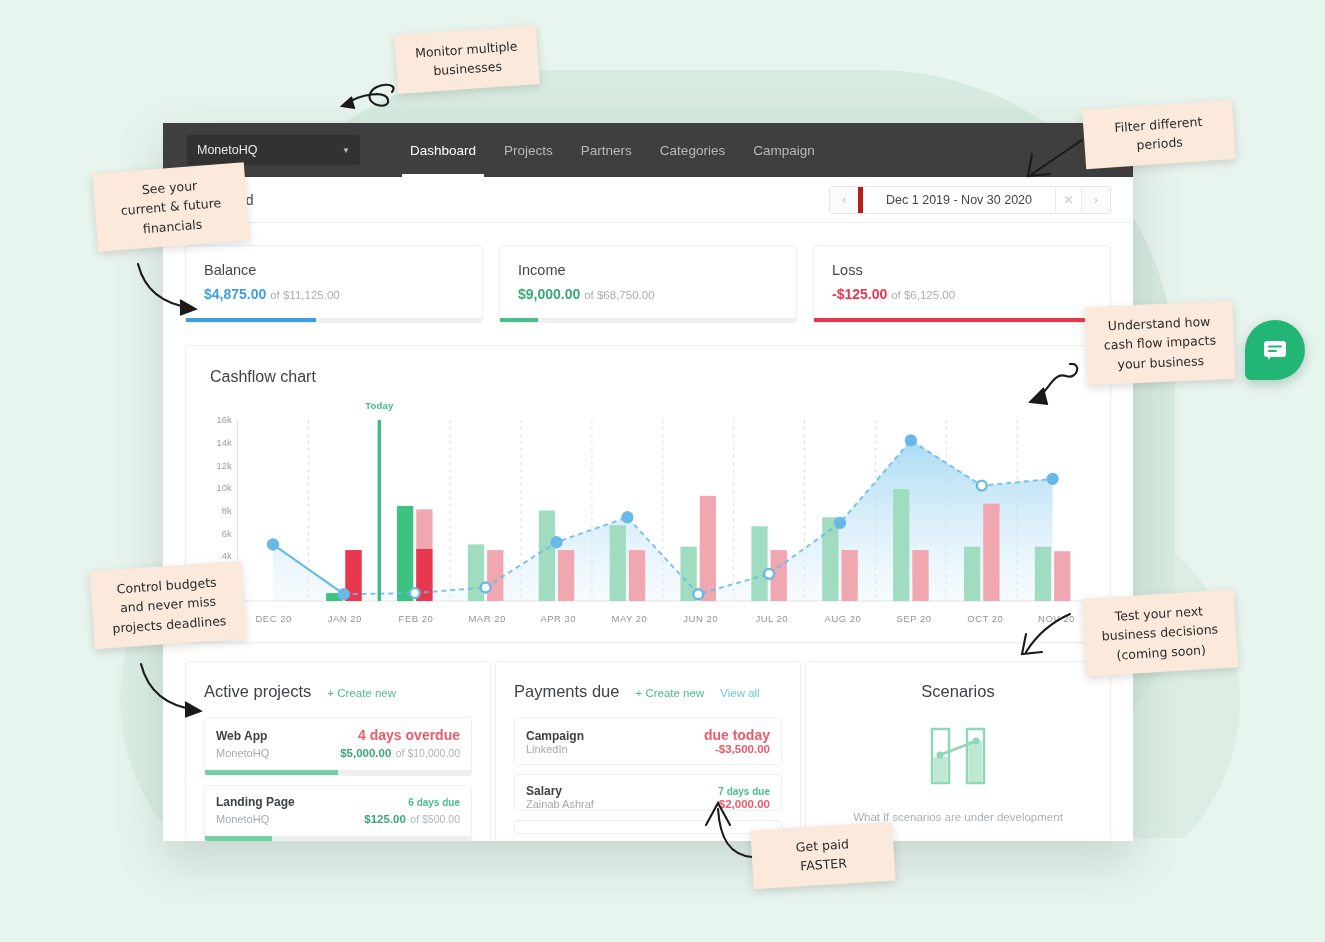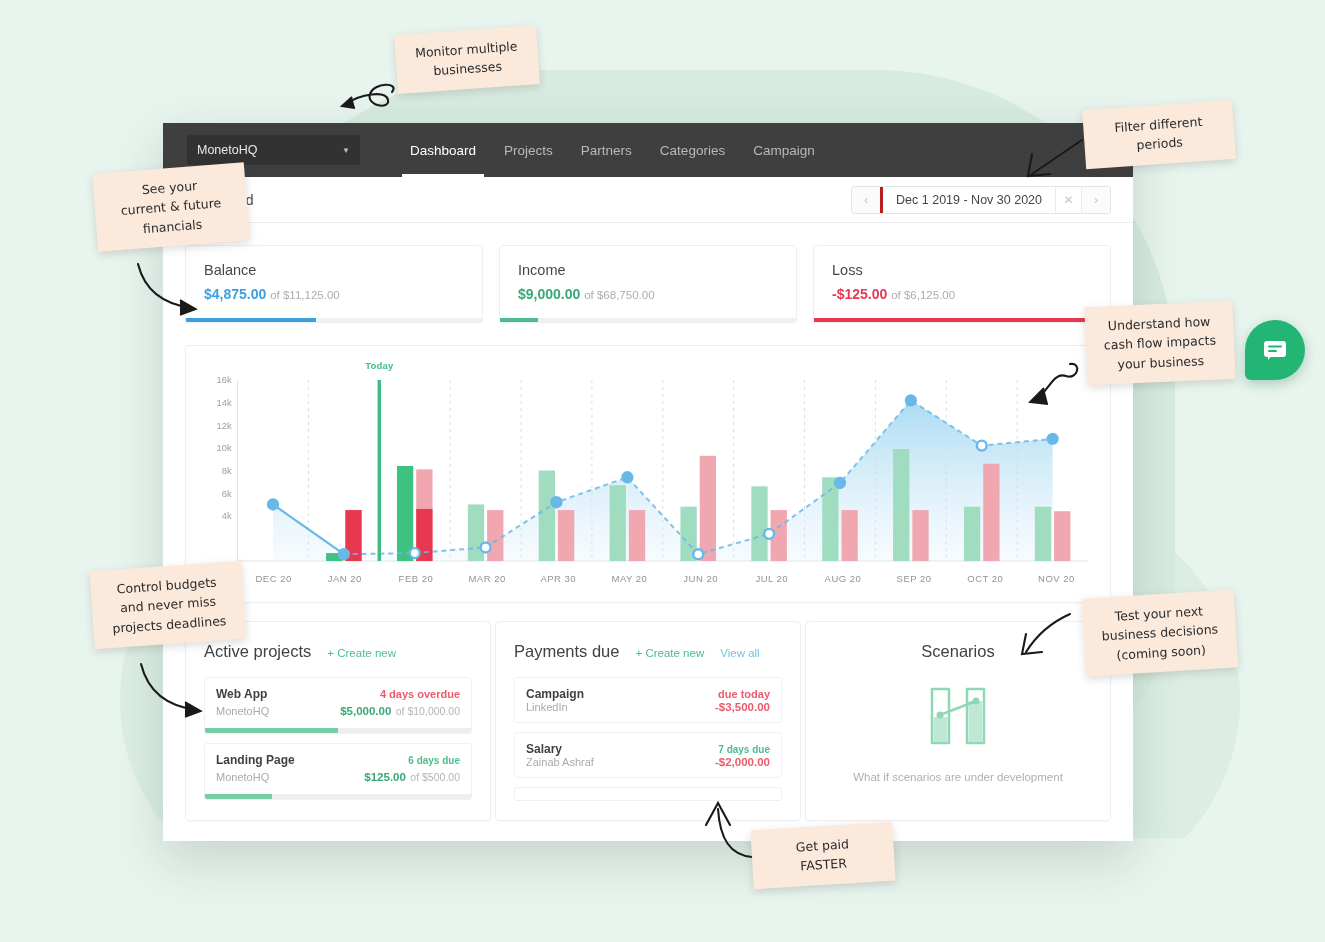--- a/index.html
+++ b/index.html
@@ -75,22 +75,22 @@
   .daterange {
     display: flex; align-items: stretch; height: 28px;
     border: 1px solid #e2e5e8; border-radius: 3px; overflow: hidden;
     background: #fff;
   }
   .dr-btn {
     width: 28px; display: flex; align-items: center; justify-content: center;
     color: #c3c7cb; font-size: 13px; background: #fbfbfc; cursor: pointer;
   }
   .dr-val {
-    display: flex; align-items: center; padding: 0 13px;
-    font-size: 12.5px; color: #444; border-left: 3px solid #b91c1c;
+    display: flex; align-items: center; padding: 0 23px;
+    font-size: 12.5px; color: #444; border-left: 5px solid #b91c1c;
     border-right: 1px solid #e9ebed; cursor: pointer;
   }
   .dr-clear {
     width: 26px; display: flex; align-items: center; justify-content: center;
     color: #c3c7cb; font-size: 12px; background: #fff; cursor: pointer;
     border-right: 1px solid #e9ebed;
   }
 
   
   .kpi-row { display: flex; gap: 16px; padding: 22px 22px 0 22px; }
@@ -142,21 +142,21 @@
   .link-green { font-size: 11.5px; color: #4cbd8a; cursor: pointer; }
   .link-blue  { font-size: 11.5px; color: #6fc4e8; cursor: pointer; }
 
   .itemcard {
     border: 1px solid #eef0f2; border-radius: 3px; margin-bottom: 9px;
     padding: 9px 11px 0 11px; position: relative; overflow: hidden;
   }
   .item-l1, .item-l2 { display: flex; justify-content: space-between; align-items: baseline; }
   .item-name { font-size: 12px; font-weight: bold; color: #3f4245; }
   .item-sub  { font-size: 11px; color: #a6abaf; }
-  .item-due-red   { font-size: 11px; font-weight: bold; color: #ec5b6b; }
+  .item-due-red   { font-size: 14px; font-weight: bold; color: #ec5b6b; }
   .item-due-green { font-size: 10px; font-weight: bold; color: #4cbd8a; }
   .item-amt { font-size: 11.5px; font-weight: bold; color: #3aa876; }
   .item-amt-red { font-size: 11.5px; font-weight: bold; color: #ec5b6b; }
   .item-amt-of { font-size: 10.5px; color: #b0b5b9; font-weight: normal; }
   .item-pad { height: 9px; }
   .item-prog { height: 5px; background: #eceef0; margin: 0 -11px; }
   .item-prog i { display: block; height: 5px; background: #74cfa3; }
 
   .scen-center { text-align: center; }
   .scen-title { font-size: 16.5px; color: #3f4245; margin-bottom: 26px; }
@@ -245,20 +245,21 @@
       <div class="kpi-label">Loss</div>
       <div class="kpi-amt"><span style="color:#e8384f">-$125.00</span>
         <span class="kpi-of">of $6,125.00</span></div>
       <div class="kpi-bar">
           <i style="width:100%;background:#e8384f"></i>
         </div>
     </div>
   </div>
 
   <div class="panel">
+    <div class="panel-title">Cashflow chart</div>
     <div class="chart-wrap">
       <div class="today-label" id="today-lbl" style="left: 19.7407%; top: 2px; transform: translateX(-50%);">Today</div>
       <svg class="chart-svg" id="chart-svg" viewBox="0 0 900 215" preserveAspectRatio="none">
           <defs>
             <linearGradient id="areaGrad" x1="0" y1="0" x2="0" y2="1">
               <stop offset="0%" stop-color="#a6d9f2" stop-opacity="0.95"></stop>
               <stop offset="100%" stop-color="#ddeffb" stop-opacity="0.25"></stop>
             </linearGradient>
           </defs>
           <text x="28" y="161.25" text-anchor="end" font-size="9.5" fill="#9aa0a5" font-family="&quot;Liberation Sans&quot;, sans-serif">4k</text>
@@ -387,21 +388,21 @@
       <div class="itemcard" style="padding-bottom:9px">
         <div class="item-l1">
           <span class="item-name">Campaign</span>
           <span class="item-due-red">due today</span>
         </div>
         <div class="item-l2">
           <span class="item-sub">LinkedIn</span>
           <span class="item-amt-red">-$3,500.00</span>
         </div>
       </div>
-      <div class="itemcard" style="padding-bottom:9px">
+      <div class="itemcard" style="">
         <div class="item-l1">
           <span class="item-name">Salary</span>
           <span class="item-due-green">7 days due</span>
         </div>
         <div class="item-l2">
           <span class="item-sub">Zainab Ashraf</span>
           <span class="item-amt-red">-$2,000.00</span>
         </div>
       </div>
       <div class="itemcard" style="height:14px"></div>

